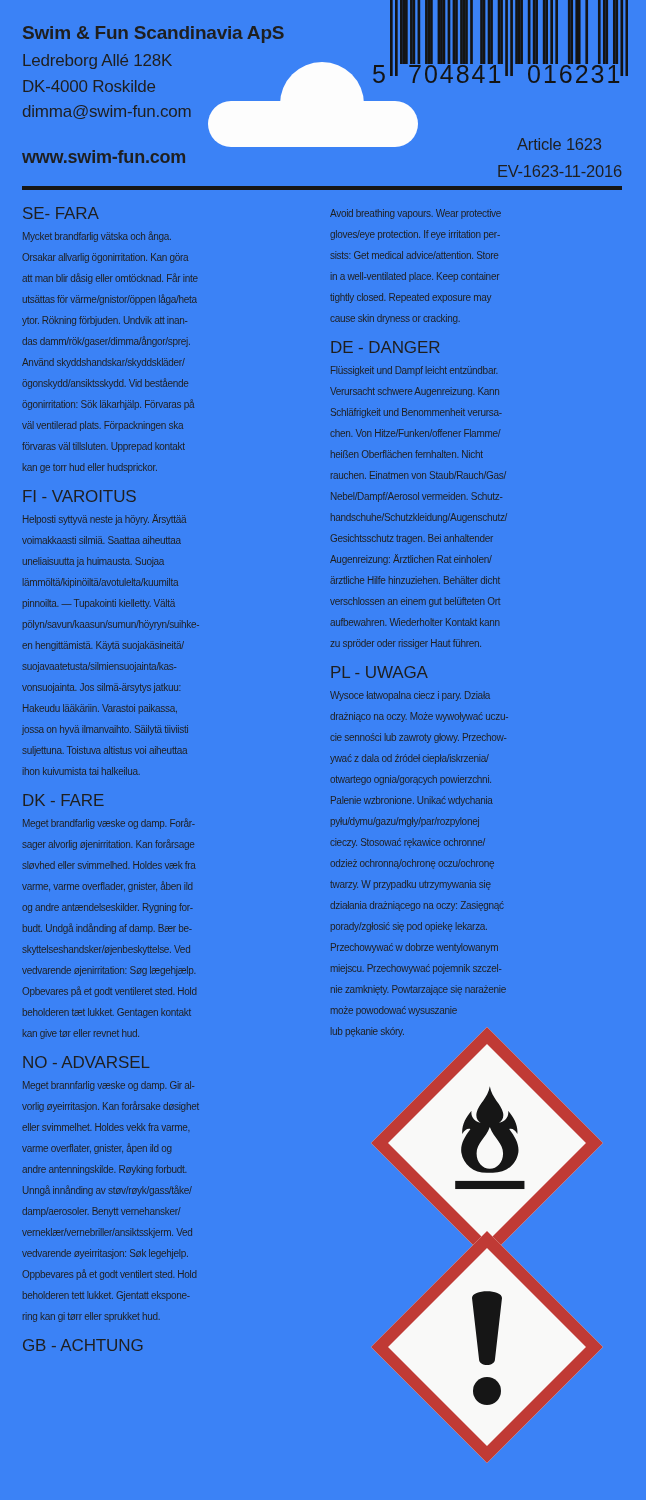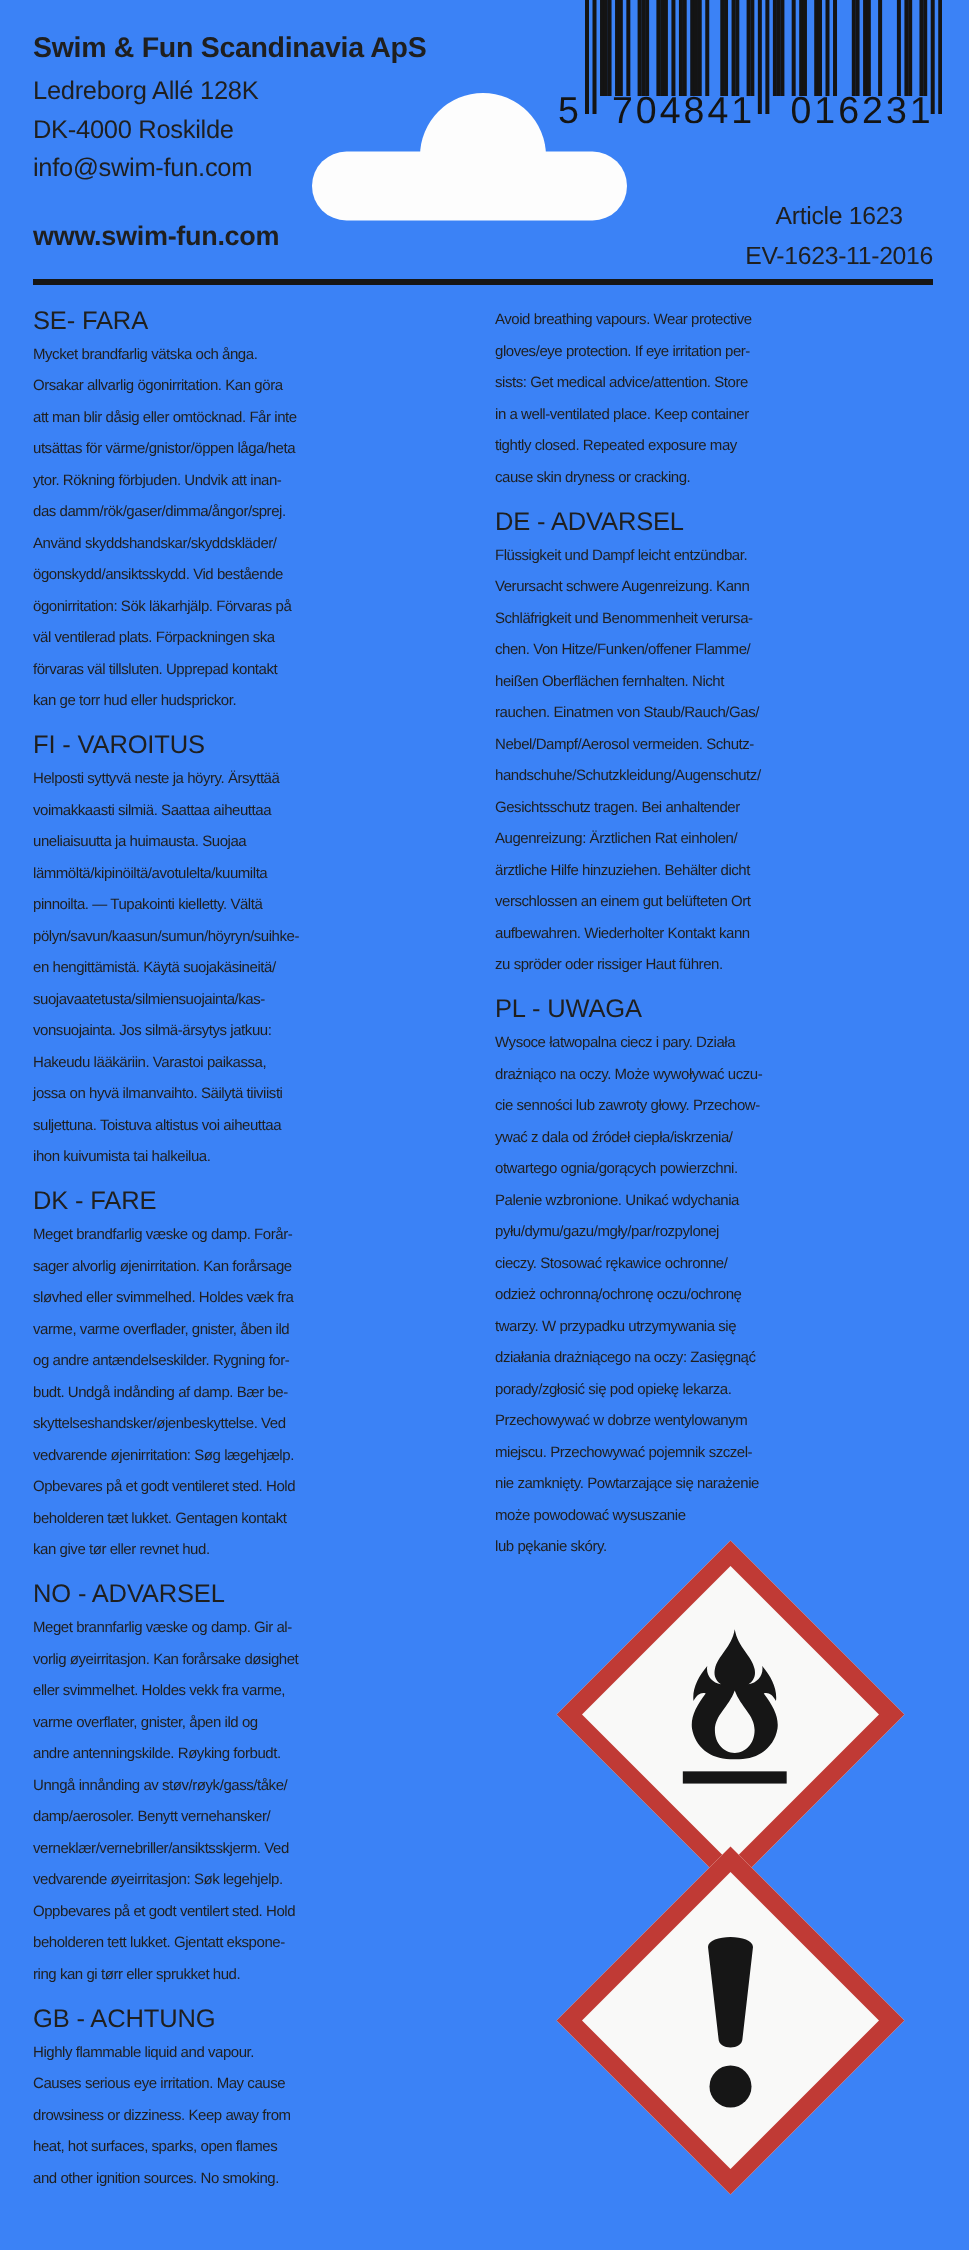--- a/index.html
+++ b/index.html
@@ -80,21 +80,21 @@
 </style>
 </head>
 <body>
 
 <div class="label">
 
   <div class="company">
     <div class="name">Swim &amp; Fun Scandinavia ApS</div>
     <div>Ledreborg Allé 128K</div>
     <div>DK-4000 Roskilde</div>
-    <div>info@swim-fun.com</div>
+    <div>dimma@swim-fun.com</div>
     <div class="site">www.swim-fun.com</div>
   </div>
 
   <div class="barcode">
     <svg id="bc-svg" width="238" height="78">
         <rect x="0.00" y="0" width="2.66" height="76" fill="#141414"></rect>
         <rect x="5.01" y="0" width="2.66" height="76" fill="#141414"></rect>
         <rect x="10.02" y="0" width="2.66" height="64" fill="#141414"></rect>
         <rect x="12.53" y="0" width="2.66" height="64" fill="#141414"></rect>
         <rect x="15.03" y="0" width="2.66" height="64" fill="#141414"></rect>
@@ -217,38 +217,33 @@
 Unngå innånding av støv/røyk/gass/tåke/
 damp/aerosoler. Benytt vernehansker/
 verneklær/vernebriller/ansiktsskjerm. Ved
 vedvarende øyeirritasjon: Søk legehjelp.
 Oppbevares på et godt ventilert sted. Hold
 beholderen tett lukket. Gjentatt ekspone-
 ring kan gi tørr eller sprukket hud.</div>
       </div>
       <div class="section">
         <div class="section-title">GB - ACHTUNG</div>
-        <div class="section-body">Highly flammable liquid and vapour.
-Causes serious eye irritation. May cause
-drowsiness or dizziness. Keep away from
-heat, hot surfaces, sparks, open flames
-and other ignition sources. No smoking.</div>
       </div>
     </div>
     <div class="col-right">
       <div class="section">
         <div class="section-body">Avoid breathing vapours. Wear protective
 gloves/eye protection. If eye irritation per-
 sists: Get medical advice/attention. Store
 in a well-ventilated place. Keep container
 tightly closed. Repeated exposure may
 cause skin dryness or cracking.</div>
       </div>
       <div class="section">
-        <div class="section-title">DE - ADVARSEL</div>
+        <div class="section-title">DE - DANGER</div>
         <div class="section-body">Flüssigkeit und Dampf leicht entzündbar.
 Verursacht schwere Augenreizung. Kann
 Schläfrigkeit und Benommenheit verursa-
 chen. Von Hitze/Funken/offener Flamme/
 heißen Oberflächen fernhalten. Nicht
 rauchen. Einatmen von Staub/Rauch/Gas/
 Nebel/Dampf/Aerosol vermeiden. Schutz-
 handschuhe/Schutzkleidung/Augenschutz/
 Gesichtsschutz tragen. Bei anhaltender
 Augenreizung: Ärztlichen Rat einholen/

